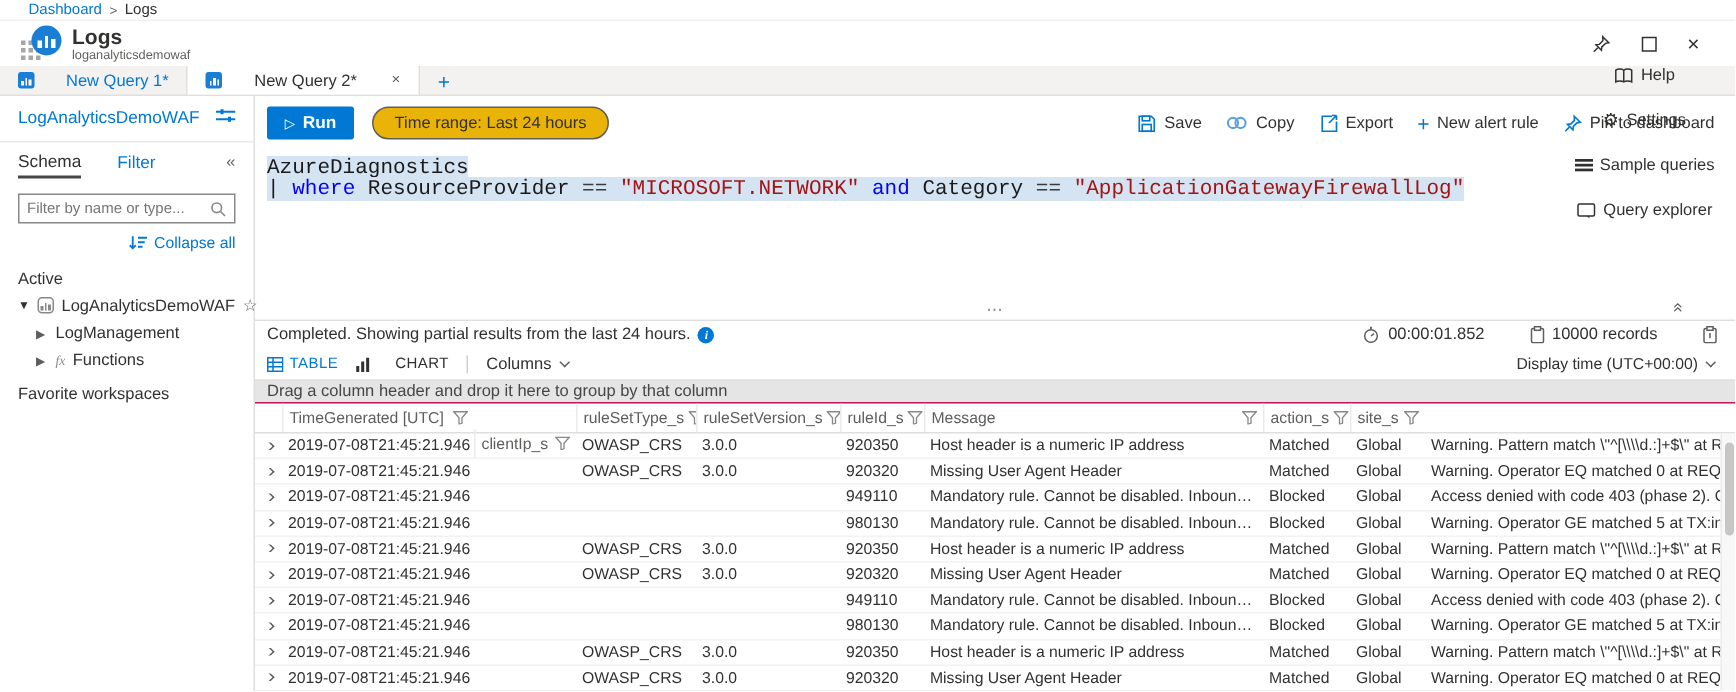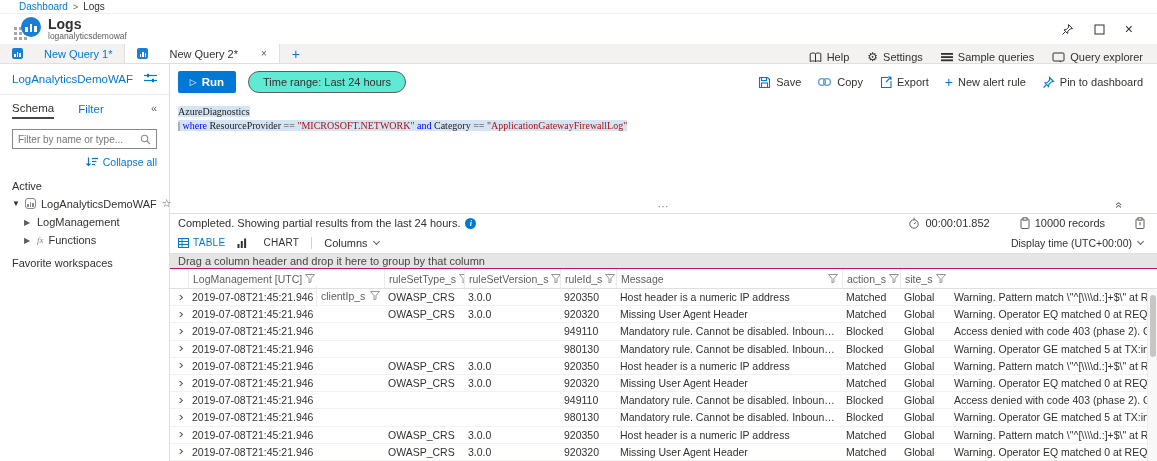--- a/index.html
+++ b/index.html
@@ -30,21 +30,21 @@
 
   
   .tabbar { height:20px; background:#f3f2f1; border-bottom:1px solid #e1dfdd; display:flex; align-items:stretch; }
   .tab { display:flex; align-items:center; gap:21px; padding:0 12px; font-size:11px; cursor:pointer; }
   .tab.inactive { color:#0078d4; }
   .tab.active { background:#fff; border-left:1px solid #e1dfdd; border-right:1px solid #e1dfdd; color:#323130; }
   .tabicon { width:11px; height:11px; border-radius:2px; background:#1a7fd4; display:inline-flex; align-items:flex-end; justify-content:center; gap:1px; padding-bottom:2px; flex:none; }
   .tabicon i { display:block; width:1.5px; background:#fff; }
   .tab-close { color:#605e5c; font-size:10px; margin-left:2px; }
   .tab-add { display:flex; align-items:center; padding:0 12px; color:#0078d4; font-size:14px; cursor:pointer; }
-  .tab-menu { margin-left:auto; display:flex; align-items:flex-end; gap:18px; padding-right:14px; }
+  .tab-menu { margin-left:auto; display:flex; align-items:center; gap:18px; padding-right:14px;flex-direction:column; }
   .menu-item { display:flex; align-items:center; gap:5px; color:#323130; font-size:11px; cursor:pointer; }
   .menu-item svg { display:block; }
   .gear-glyph { font-family:"DejaVu Sans", sans-serif; font-size:12px; line-height:1; color:#323130; }
 
   
   .bodyrow { display:flex; height:397px; }
   .sidebar { width:170px; flex:none; border-right:1px solid #e1dfdd; display:flex; flex-direction:column; }
   .main { flex:1; display:flex; flex-direction:column; min-width:0; }
 
   
@@ -66,28 +66,28 @@
   .tree-star { margin-left:auto; color:#605e5c; font-size:11px; }
   .ws-icon { width:11px; height:11px; border:1px solid #8a8886; border-radius:3px; display:inline-flex; align-items:flex-end; justify-content:center; gap:1px; padding-bottom:1px; flex:none; }
   .ws-icon i { display:block; width:1.5px; background:#8a8886; }
   .fx { font-style:italic; color:#8a8886; font-size:9px; font-family:"Liberation Serif",serif; }
   .fav-label { padding:8px 12px; font-size:11px; color:#323130; }
 
   
   .qtoolbar { height:36px; display:flex; align-items:center; padding:0 14px 0 8px; }
   .run-btn { width:58px; height:22px; background:#0078d4; color:#fff; border:none; border-radius:2px; font-size:11.5px; font-weight:bold; display:flex; align-items:center; justify-content:center; gap:5px; cursor:pointer; font-family:"Liberation Sans",sans-serif; }
   .run-btn .play { font-size:9px; font-weight:normal; }
-  .timerange { margin-left:12px; height:22px; border:1px solid #605e5c; border-radius:11px; display:flex; align-items:center; padding:0 14px; font-size:11px; color:#323130; background:#5eead4; cursor:pointer; }
+  .timerange { margin-left:12px; height:22px; border:1px solid #605e5c; border-radius:11px; display:flex; align-items:center; padding:0 14px; font-size:11px; color:#323130; background:#eab308; cursor:pointer; }
   .q-actions { margin-left:auto; display:flex; align-items:center; gap:16px; }
   .q-action { display:flex; align-items:center; gap:5px; color:#323130; font-size:11px; cursor:pointer; }
   .q-action svg { display:block; }
   .plus-blue { color:#0078d4; font-size:14px; line-height:1; }
 
   
-  .editor { height:100px; padding:5px 8px; font-family:Liberation Serif, serif; font-size:10px; line-height:14px; white-space:pre; overflow:hidden; }
+  .editor { height:100px; padding:5px 8px; font-family:Liberation Mono, monospace; font-size:14px; line-height:14px; white-space:pre; overflow:hidden; }
   .sel { background:#d5e4f2; }
   .kw { color:#0000ff; }
   .str { color:#a31515; }
   .idt { color:#1a1a1a; }
   .op { color:#3b3b3b; }
 
   
   .splitter { height:13px; position:relative; }
   .splitter .dots3 { position:absolute; left:50%; top:0; transform:translateX(-50%); color:#8a8886; font-size:11px; letter-spacing:1px; cursor:row-resize; }
   .splitter .collapse-up { position:absolute; right:34px; top:-2px; color:#605e5c; font-size:12px; display:inline-block; transform:rotate(90deg); cursor:pointer; }
@@ -389,21 +389,21 @@
           <span class="chev down"></span>
         </span>
       </div>
 
       <div class="group-hint">Drag a column header and drop it here to group by that column</div>
 
       <div class="table-wrap">
         <div class="t-header">
           <span class="cell c-expand"></span>
           <span class="cell c-time">
-              <span>LogManagement [UTC]</span>
+              <span>TimeGenerated [UTC]</span>
               <svg class="funnel" width="10" height="9" viewBox="0 0 10 9">
                 <path d="M0.5 0.5h9L6 4.5v3.5L4 9V4.5z" fill="none" stroke="#8a8886" stroke-width="0.9"></path>
               </svg>
             </span>
           <span class="cell c-ip">
               <span>clientIp_s</span>
               <svg class="funnel" width="10" height="9" viewBox="0 0 10 9">
                 <path d="M0.5 0.5h9L6 4.5v3.5L4 9V4.5z" fill="none" stroke="#8a8886" stroke-width="0.9"></path>
               </svg>
             </span>

